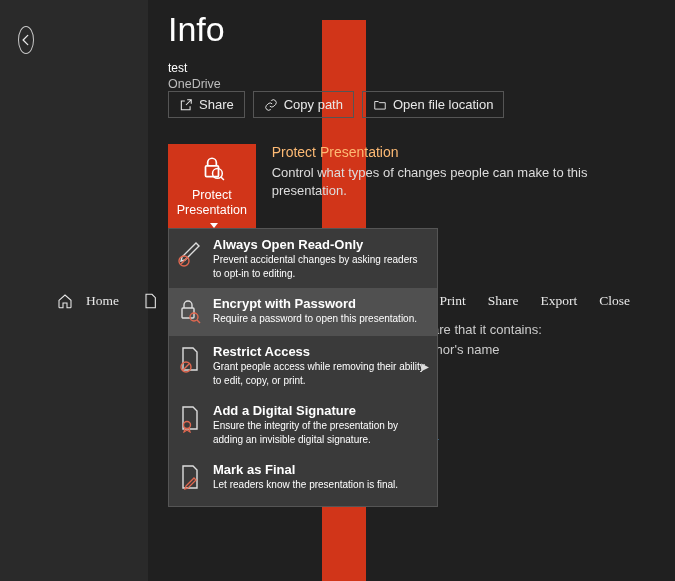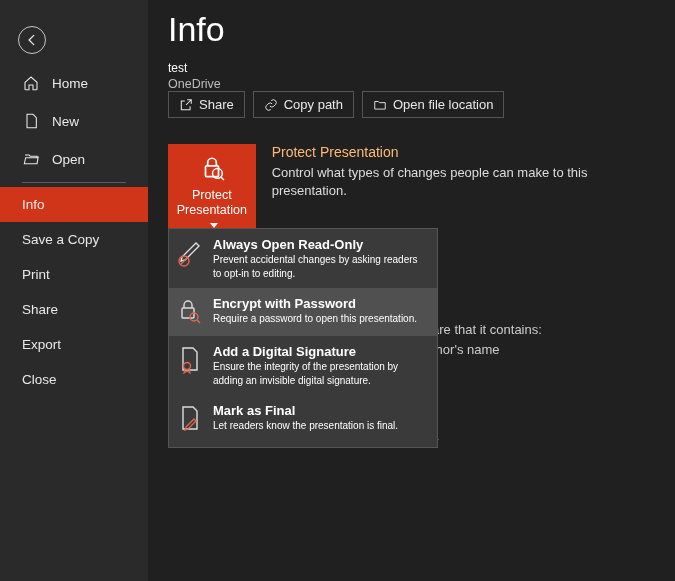--- a/index.html
+++ b/index.html
@@ -10,22 +10,22 @@
     font-family: "Segoe UI", Arial, sans-serif;
     color: #e8e8e8;
     overflow: hidden;
     font-size: 13px;
     display: flex;
   }
   .sidebar {
     width: 148px;
     background: #2a2a2a;
     display: flex;
-    flex-direction: column;
     padding-top: 20px;
+    font-family: Liberation Serif, serif;
   }
   .back-btn {
     width: 28px; height: 28px;
     margin: 6px 0 10px 18px;
     border: 1.5px solid #c8c8c8;
     border-radius: 50%;
     display: flex; align-items: center; justify-content: center;
     cursor: pointer;
   }
   .nav-item {
@@ -251,20 +251,34 @@
         </span>
         <div class="dd-text">
           <div class="dd-title">Encrypt with Password</div>
           <div class="dd-desc">Require a password to open this presentation.</div>
         </div>
       </div>
       <div class="dd-item">
         <span class="dd-icon">
           <svg width="24" height="28" viewBox="0 0 24 28">
               <path d="M5 2h10l4 4v18H5z" fill="none" stroke="#ddd" stroke-width="1.4"></path>
+              <circle cx="8" cy="21" r="5" fill="none" stroke="#e06850" stroke-width="1.4"></circle>
+              <line x1="5" y1="24" x2="11" y2="18" stroke="#e06850" stroke-width="1.4"></line>
+            </svg>
+        </span>
+        <div class="dd-text">
+          <div class="dd-title">Restrict Access</div>
+          <div class="dd-desc">Grant people access while removing their ability to edit, copy, or print.</div>
+        </div>
+        <span class="dd-arrow">▶</span>
+      </div>
+      <div class="dd-item">
+        <span class="dd-icon">
+          <svg width="24" height="28" viewBox="0 0 24 28">
+              <path d="M5 2h10l4 4v18H5z" fill="none" stroke="#ddd" stroke-width="1.4"></path>
               <circle cx="9" cy="20" r="3.5" fill="none" stroke="#e06850" stroke-width="1.4"></circle>
               <path d="M7 23l-1 4 3-2 3 2-1-4" fill="none" stroke="#e06850" stroke-width="1.2"></path>
             </svg>
         </span>
         <div class="dd-text">
           <div class="dd-title">Add a Digital Signature</div>
           <div class="dd-desc">Ensure the integrity of the presentation by adding an invisible digital signature.</div>
         </div>
       </div>
       <div class="dd-item">

